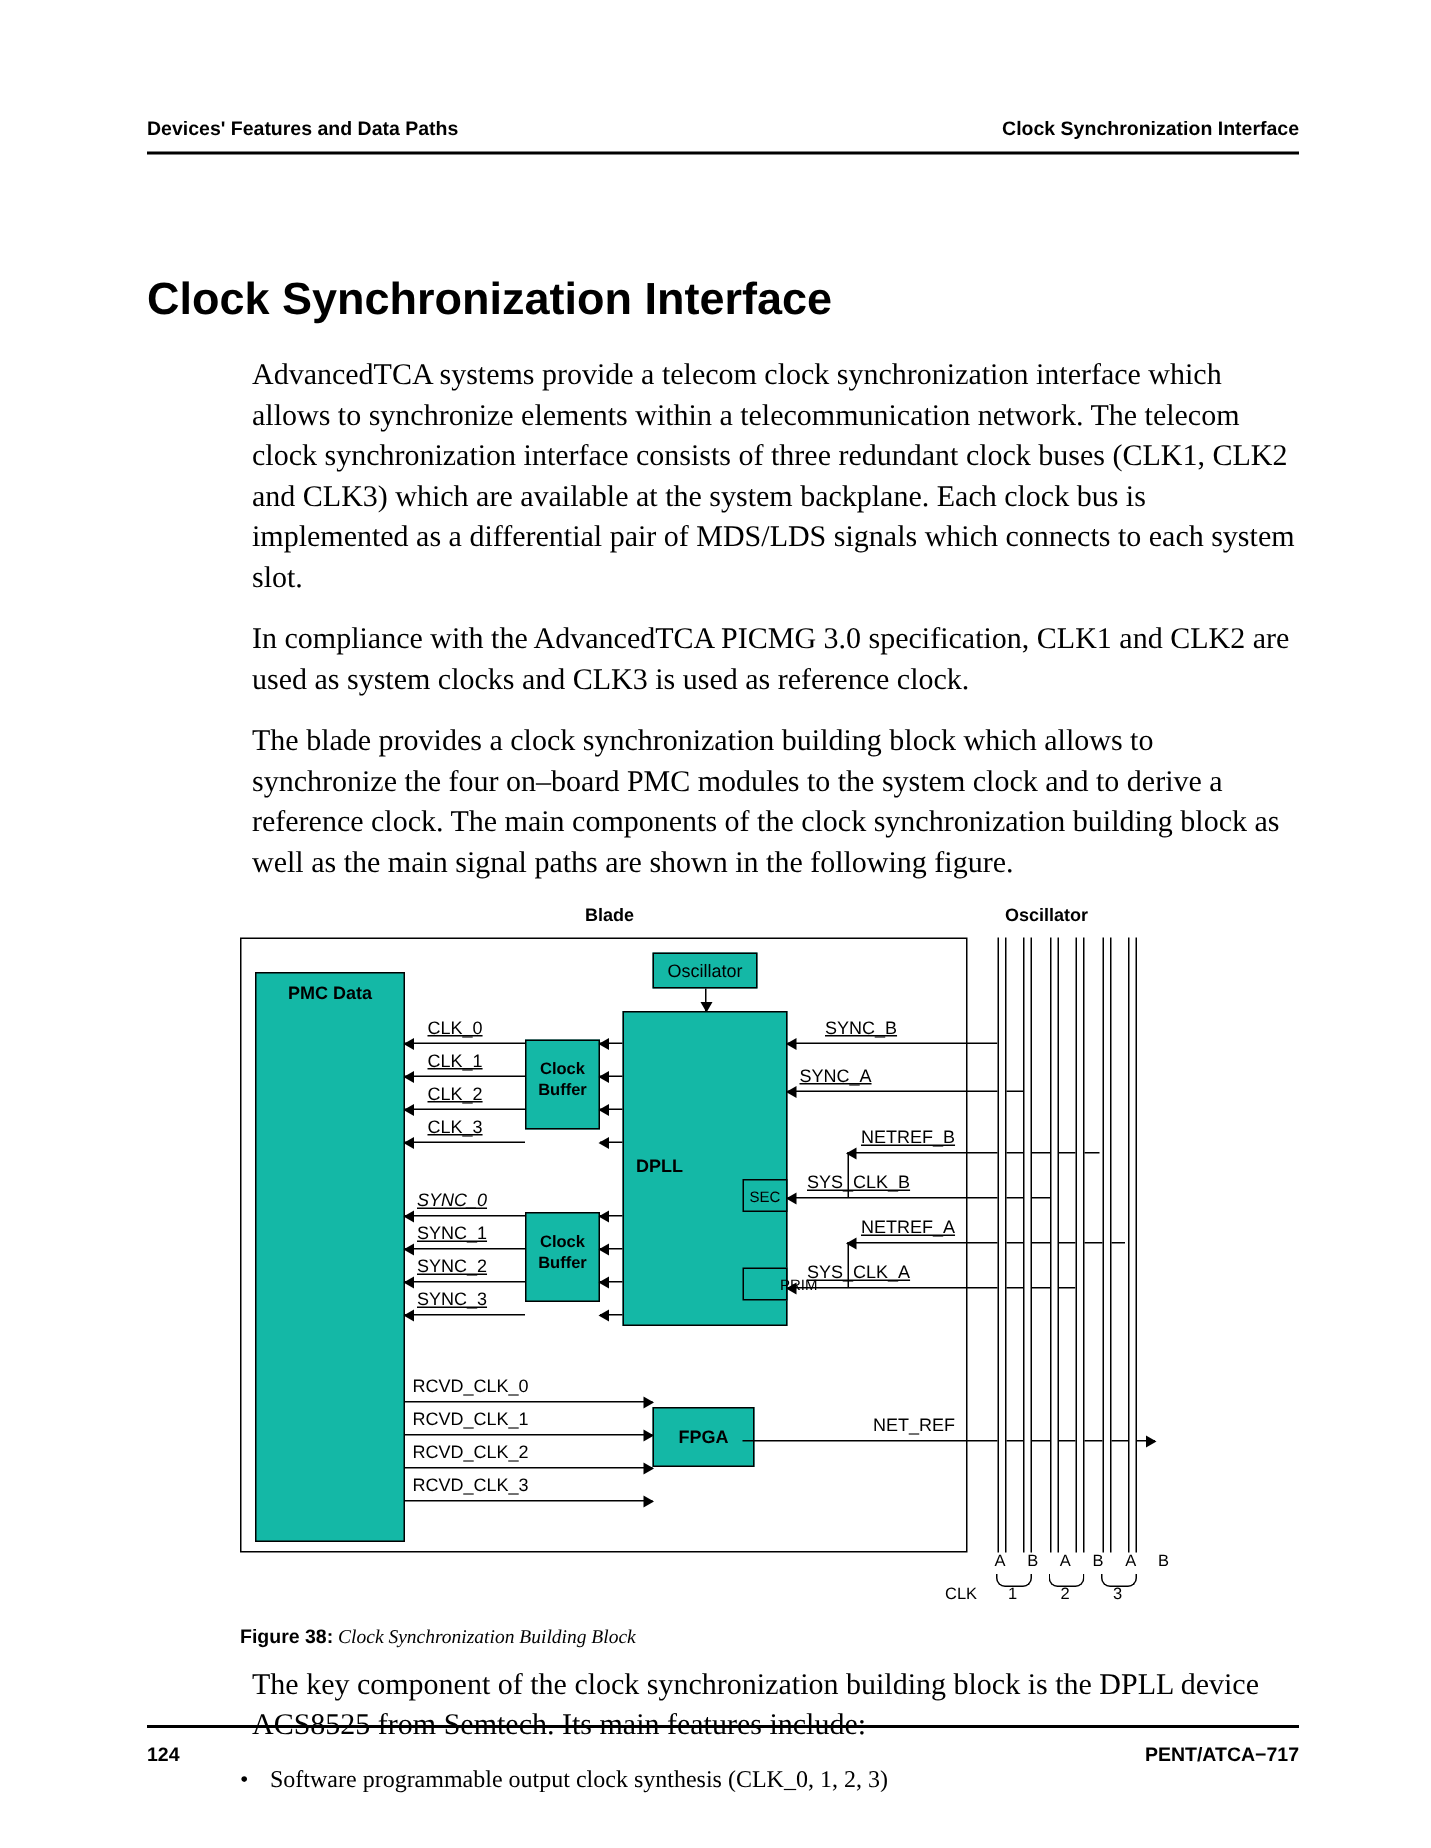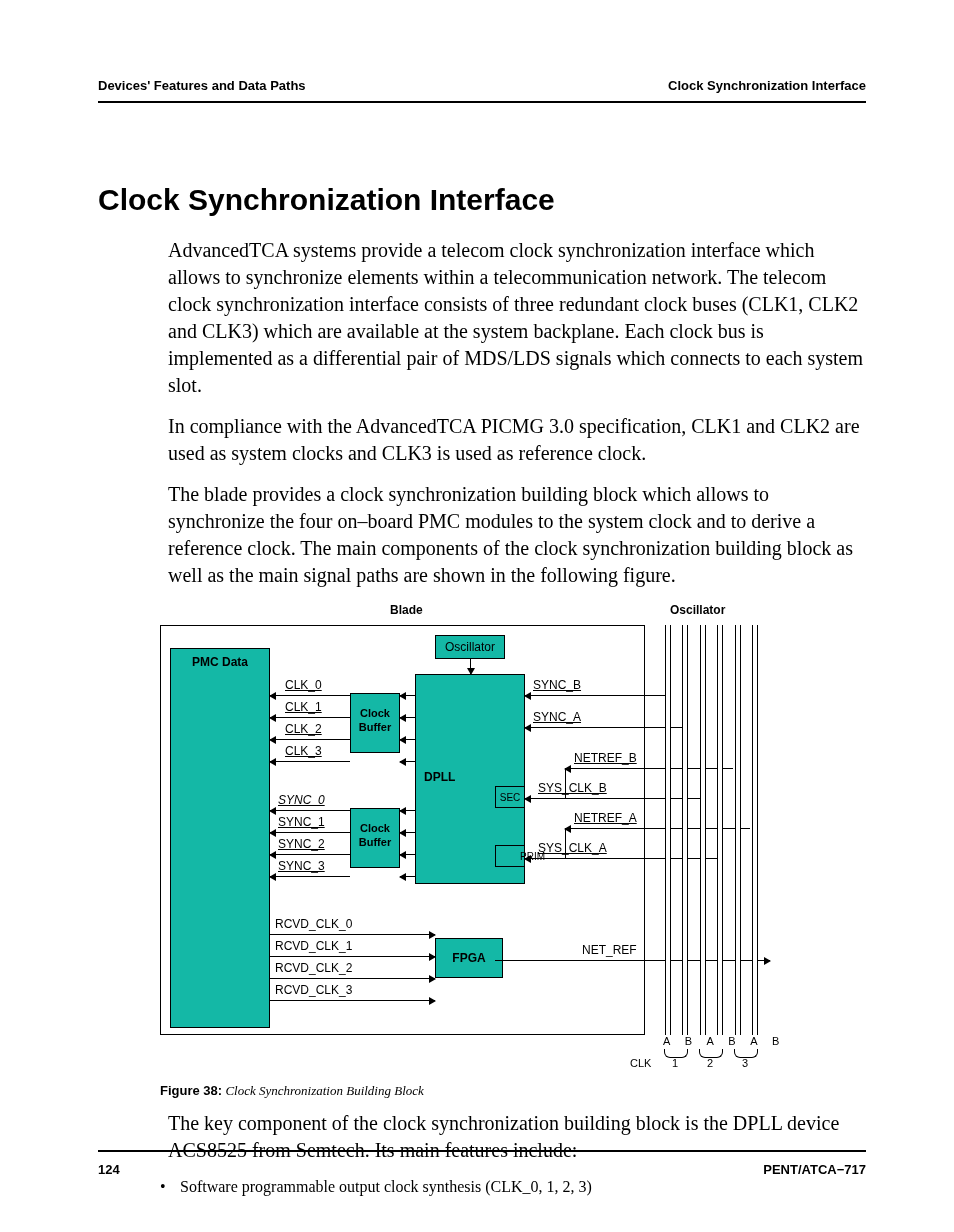--- a/index.html
+++ b/index.html
@@ -278,21 +278,21 @@
 
       <div class="signal noline" style="left:115px;top:314px;">RCVD_CLK_0</div>
       <div class="hline arrow-r" style="left:110px;top:331px;width:165px;"></div>
       <div class="signal noline" style="left:115px;top:336px;">RCVD_CLK_1</div>
       <div class="hline arrow-r" style="left:110px;top:353px;width:165px;"></div>
       <div class="signal noline" style="left:115px;top:358px;">RCVD_CLK_2</div>
       <div class="hline arrow-r" style="left:110px;top:375px;width:165px;"></div>
       <div class="signal noline" style="left:115px;top:380px;">RCVD_CLK_3</div>
       <div class="hline arrow-r" style="left:110px;top:397px;width:165px;"></div>
 
-      <div class="signal" style="left:373px;top:75px;">SYNC_B</div>
+      <div class="signal" style="left:390px;top:75px;">SYNC_B</div>
       <div class="hline arrow-l" style="left:365px;top:92px;width:140px;"></div>
       <div class="signal" style="left:373px;top:107px;">SYNC_A</div>
       <div class="hline arrow-l" style="left:365px;top:124px;width:157px;"></div>
 
       <div class="signal" style="left:414px;top:148px;">NETREF_B</div>
       <div class="hline arrow-l" style="left:405px;top:165px;width:168px;"></div>
       <div class="vline" style="left:405px;top:165px;height:30px;"></div>
       <div class="signal" style="left:378px;top:178px;">SYS_CLK_B</div>
       <div class="hline arrow-l" style="left:365px;top:195px;width:175px;"></div>
 

